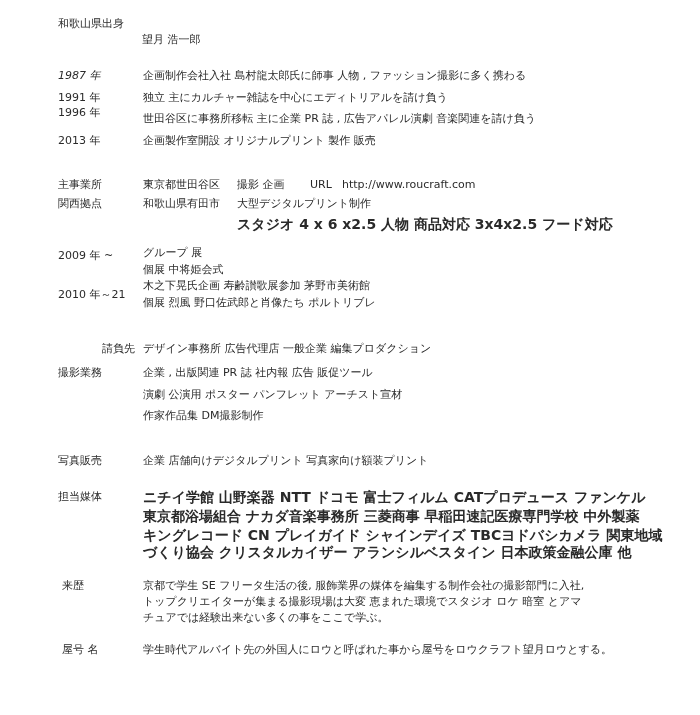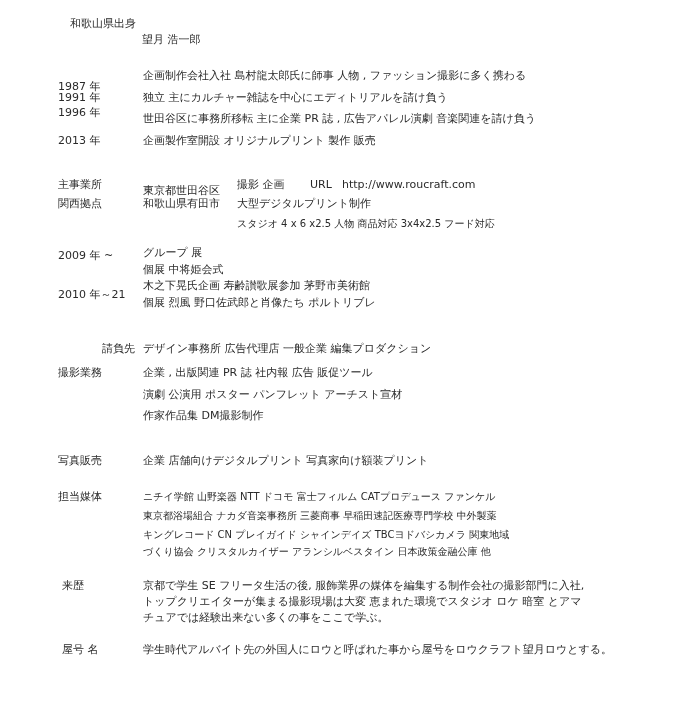--- a/index.html
+++ b/index.html
@@ -2,40 +2,40 @@
 <html><head>
 <meta charset="utf-8">
 <style>
   html, body { margin:0; padding:0; background:#ffffff; }
   body { width:700px; height:715px; position:relative; overflow:hidden;
          font-family:"DejaVu Sans", "Liberation Sans", sans-serif; color:#2a2a2a; font-size:11px; }
   .t { position:absolute; white-space:nowrap; line-height:14px; }
   .lbl { left:58px; }
   .col2 { left:143px; }
   .col3 { left:237px; }
-  .small { font-size:10px; }
+  .small { font-size:14px;font-weight:bold; }
 </style>
 </head>
 <body>
 
 <div>
-  <span class="t" style="left:58px;top:17px;margin-left:12px;">和歌山県出身</span>
+  <span class="t" style="left:58px;top:17px;">和歌山県出身</span>
   <span class="t" style="left:142px;top:33px;">望月 浩一郎</span>
 
-  <span class="t lbl" style="top:80px;">1987 年</span>
+  <span class="t lbl" style="top:69px;font-style:italic;">1987 年</span>
   <span class="t col2" style="top:69px;">企画制作会社入社 島村龍太郎氏に師事 人物 , ファッション撮影に多く携わる</span>
   <span class="t lbl" style="top:91px;">1991 年</span>
   <span class="t col2" style="top:91px;">独立 主にカルチャー雑誌を中心にエディトリアルを請け負う</span>
   <span class="t lbl" style="top:106px;">1996 年</span>
   <span class="t col2" style="top:112px;">世田谷区に事務所移転 主に企業 PR 誌 , 広告アパレル演劇 音楽関連を請け負う</span>
   <span class="t lbl" style="top:134px;">2013 年</span>
   <span class="t col2" style="top:134px;">企画製作室開設 オリジナルプリント 製作 販売</span>
 
   <span class="t lbl" style="top:178px;">主事業所</span>
-  <span class="t col2" style="top:178px;margin-top:6px;">東京都世田谷区</span>
+  <span class="t col2" style="top:178px;">東京都世田谷区</span>
   <span class="t col3" style="top:178px;">撮影 企画</span>
   <span class="t" style="left:310px;top:178px;">URL</span>
   <a class="t" style="left:342px;top:178px;color:#2a2a2a;text-decoration:none;">http://www.roucraft.com</a>
   <span class="t lbl" style="top:197px;">関西拠点</span>
   <span class="t col2" style="top:197px;">和歌山県有田市</span>
   <span class="t col3" style="top:197px;">大型デジタルプリント制作</span>
   <span class="t col3 small" style="top:217px;">スタジオ 4 x 6 x2.5 人物 商品対応  3x4x2.5 フード対応</span>
 
   <span class="t lbl" style="top:249px;">2009 年 ~</span>
   <span class="t col2" style="top:246px;">グループ 展</span>

